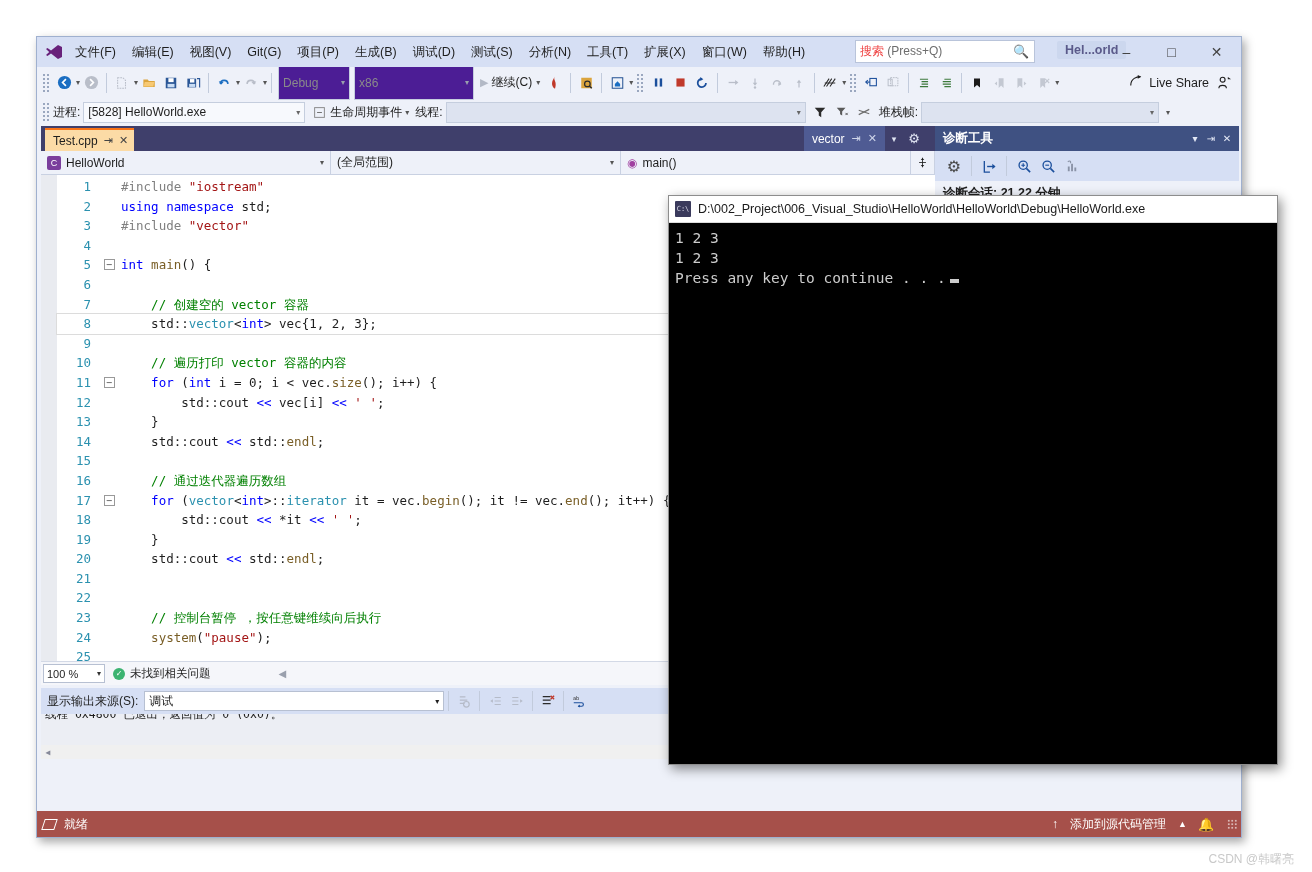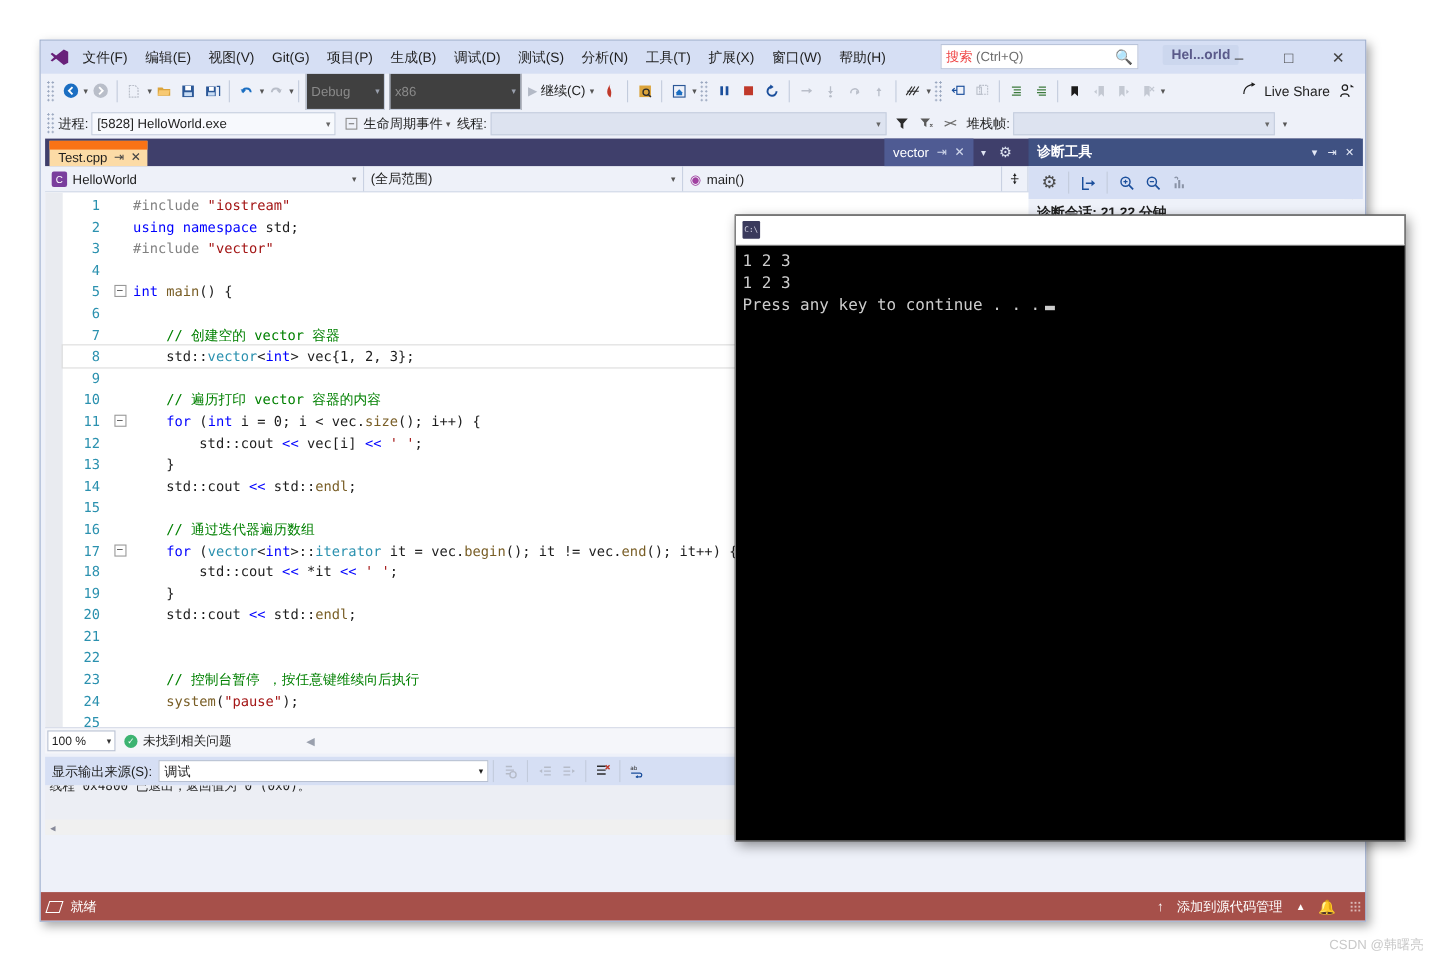--- a/index.html
+++ b/index.html
@@ -92,21 +92,21 @@
     min-width: 22px; height: 24px;
     display: flex; align-items: center; justify-content: center;
     font-size: 14px; color: #2b5797;
     padding: 0 2px;
     flex: 0 0 auto;
   }
   .tbtn.dis { color: #b9bec9; }
   .caret { font-size: 8px; color: #555; margin-left: 1px; }
   .sep { width: 1px; height: 20px; background: #c2cbdc; margin: 0 4px; flex:0 0 auto;}
   .combo {
-    height: 34px; background: #404040;
+    height: 34px; background: #4c1d95;
     border: 1px solid #c5cede;
     display: flex; align-items: center;
     padding: 0 4px; font-size: 12px; color: #8a8a8a;
     margin: 0 2px; flex: 0 0 auto;
   }
   .combo .cval { flex: 1; }
   .combo .cdn { font-size: 8px; color: #9aa0ad; margin-left: 6px; }
   .runbtn {
     display: flex; align-items: center; gap: 3px;
     font-size: 12px; color: #1e1e1e; padding: 0 4px; height: 24px;
@@ -147,22 +147,22 @@
     width: 1196px; height: 560px;
   }
   .tabstrip {
     height: 25px; position: relative;
     background: #3f3f6b;
   }
   .doctab {
     position: absolute; left: 4px; top: 2px;
     height: 23px;
     background: #fcdba6;
-    border-top: 8px solid #f97316;
-    display: flex; 
+    border-top: 2px solid #f97316;
+    display: flex; align-items: center;
     padding: 0 6px 0 8px; gap: 6px;
     font-size: 12px; color: #1e1e1e;
   }
   .doctab .pin, .doctab .x { font-size: 11px; color: #444; }
   .rightdocktabs {
     position: absolute; right: 0; top: 0; height: 25px;
     display: flex; align-items: stretch;
   }
   .vectortab {
     background: #4f5b93; display:flex; align-items:center; gap:7px;
@@ -416,21 +416,21 @@
       <div class="menuitem">生成(B)</div>
       <div class="menuitem">调试(D)</div>
       <div class="menuitem">测试(S)</div>
       <div class="menuitem">分析(N)</div>
       <div class="menuitem">工具(T)</div>
       <div class="menuitem">扩展(X)</div>
       <div class="menuitem">窗口(W)</div>
       <div class="menuitem">帮助(H)</div>
 
       <div class="searchbox">
-        <span class="ph"><b>搜索</b><span> (Ctrl+Q)</span></span>
+        <span class="ph"><b>搜索</b><span> (Press+Q)</span></span>
         <span class="mag">🔍</span>
       </div>
 
       <div class="wintitle">Hel...orld</div>
 
       <div class="wbtns">
         <div class="wbtn">–</div>
         <div class="wbtn">□</div>
         <div class="wbtn close">✕</div>
       </div>
@@ -871,20 +871,21 @@
         <span style="font-size:9px">▲</span>
         <span class="bell">🔔</span>
         <span class="resizegrip"></span>
       </div>
     </div>
   </div>
 
   <div id="console">
     <div class="contitle">
       <span class="conicon">C:\</span>
+      <span>D:\002_Project\006_Visual_Studio\HelloWorld\HelloWorld\Debug\HelloWorld.exe</span>
     </div>
     <div class="conbody"><span>1 2 3</span>
 <span>1 2 3</span>
 <span>Press any key to continue . . .</span><span class="cursorblk"></span></div>
   </div>
 
   <div class="watermark">CSDN @韩曙亮</div>
 </div>
 
 </body></html>

